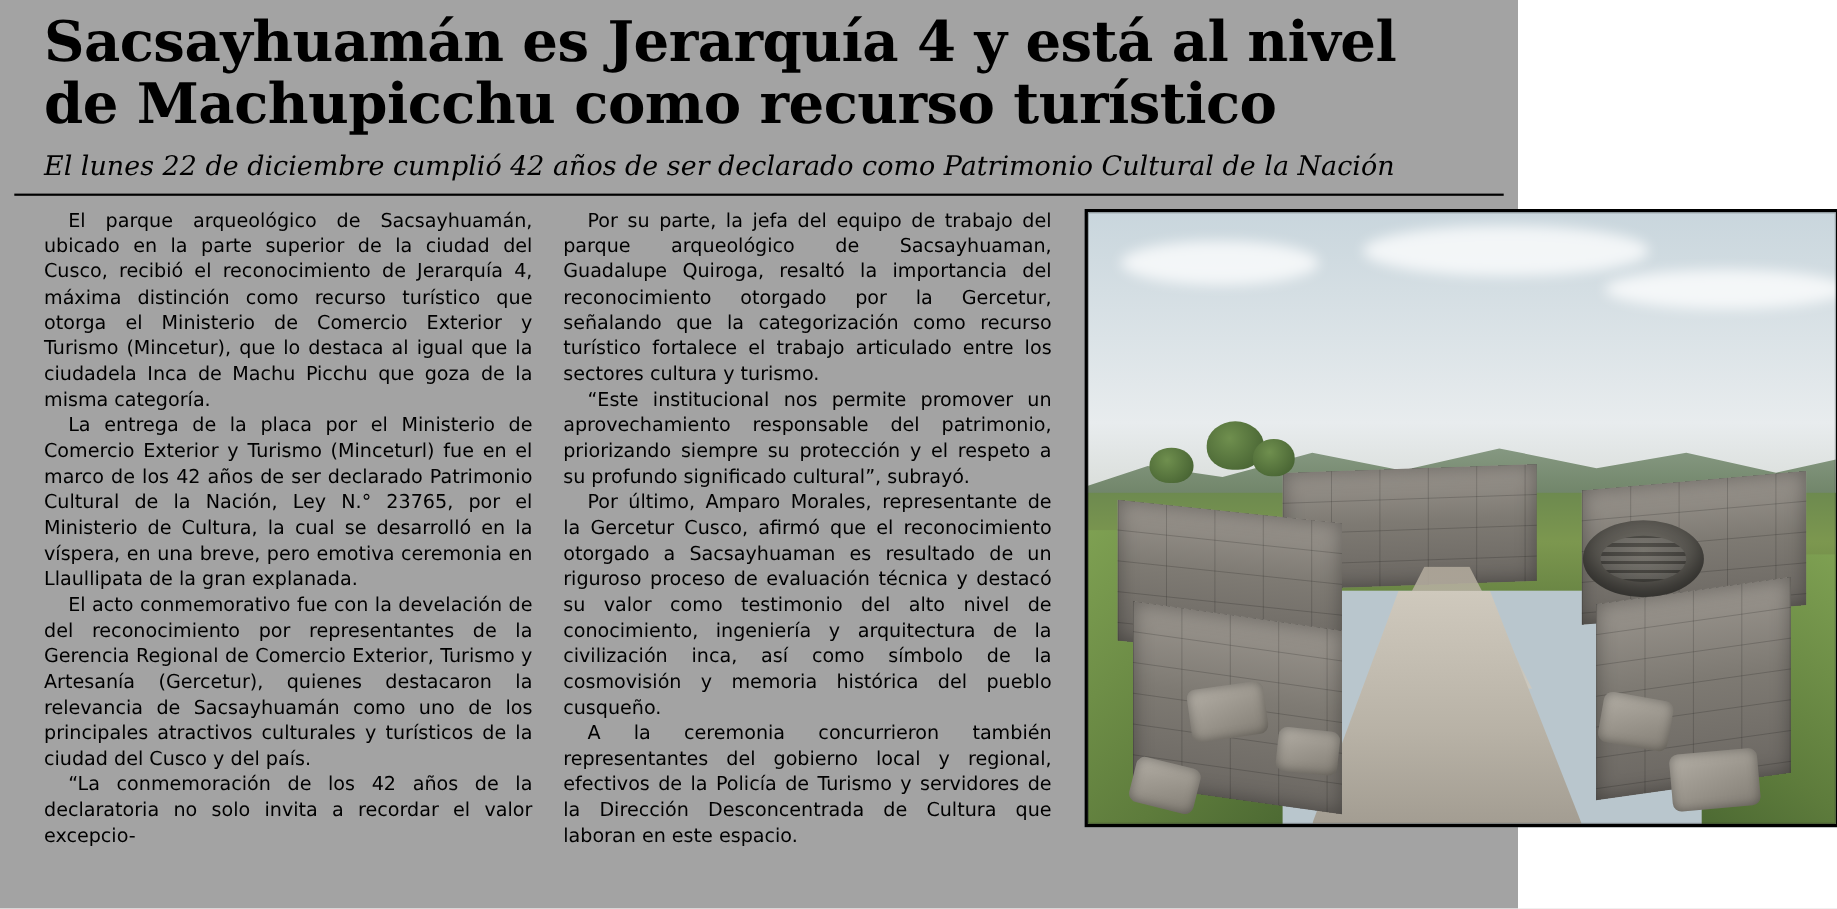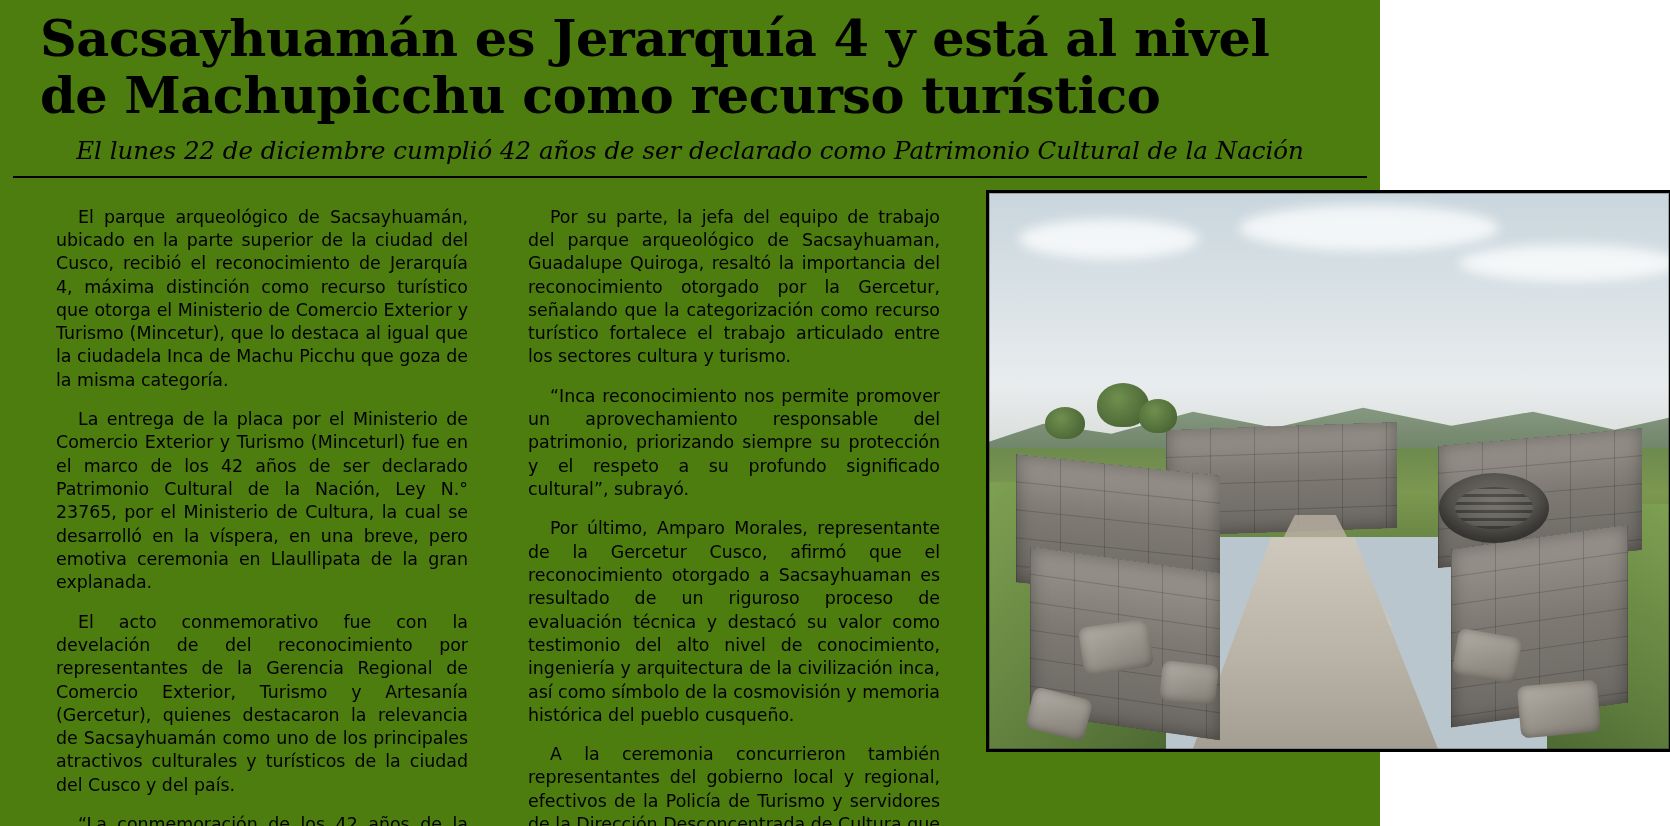--- a/index.html
+++ b/index.html
@@ -12,41 +12,40 @@
     width: 1670px;
     height: 826px;
     font-family: "DejaVu Sans", sans-serif;
     color: #000000;
     overflow: hidden;
   }
   .page {
     position: relative;
     width: 1380px;
     height: 826px;
-    background: #4d7c0f;
+    background: #a3a3a3;
   }
   .headline {
     font-family: "DejaVu Serif", serif;
     font-weight: bold;
     font-size: 51px;
     line-height: 1.12;
     letter-spacing: -0.5px;
     margin: 0;
     padding: 10px 40px 0 40px;
     color: #000;
   }
   .subhead {
     font-family: "DejaVu Serif", serif;
     font-style: italic;
     font-size: 24.5px;
     line-height: 1.2;
     margin: 12px 0 0 0;
     padding: 0 40px;
     color: #000;
-    text-align: center;
   }
   .rule {
     width: calc(100% - 26px);
     margin: 10px 13px 0 13px;
     height: 2px;
     background: #000;
   }
   .content {
     position: relative;
     display: flex;
@@ -59,21 +58,21 @@
     flex: 0 0 444px;
     font-size: 17.4px;
     line-height: 1.34;
     text-align: justify;
     hyphens: manual;
   }
   .col.second {
     margin-left: 28px;
   }
   .col p {
-    margin: 16px;
+    margin: 0;
     text-indent: 22px;
   }
   .col p.cont {
     text-indent: 0;
   }
   .photo-wrap {
     margin-left: 30px;
     flex: 0 0 686px;
     width: 686px;
     padding-top: 0px;
@@ -211,21 +210,21 @@
 
     <div class="col">
       <p>El parque arqueológico de Sacsayhuamán, ubicado en la parte superior de la ciudad del Cusco, recibió el reconocimiento de Jerarquía 4, máxima distinción como recurso turístico que otorga el Ministerio de Comercio Exterior y Turismo (Mincetur), que lo destaca al igual que la ciudadela Inca de Machu Picchu que goza de la misma categoría.</p>
       <p>La entrega de la placa por el Ministerio de Comercio Exterior y Turismo (Minceturl) fue en el marco de los 42 años de ser declarado Patrimonio Cultural de la Nación, Ley N.° 23765, por el Ministerio de Cultura, la cual se desarrolló en la víspera, en una breve, pero emotiva ceremonia en Llaullipata de la gran explanada.</p>
       <p>El acto conmemorativo fue con la develación de del reconocimiento por representantes de la Gerencia Regional de Comercio Exterior, Turismo y Artesanía (Gercetur), quienes destacaron la relevancia de Sacsayhuamán como uno de los principales atractivos culturales y turísticos de la ciudad del Cusco y del país.</p>
       <p>“La conmemoración de los 42 años de la declaratoria no solo invita a recordar el valor excepcio-</p>
     </div>
 
     <div class="col second">
       <p>Por su parte, la jefa del equipo de trabajo del parque arqueológico de Sacsayhuaman, Guadalupe Quiroga, resaltó la importancia del reconocimiento otorgado por la Gercetur, señalando que la categorización como recurso turístico fortalece el trabajo articulado entre los sectores cultura y turismo.</p>
-      <p>“Inca reconocimiento nos permite promover un aprovechamiento responsable del patrimonio, priorizando siempre su protección y el respeto a su profundo significado cultural”, subrayó.</p>
+      <p>“Este institucional nos permite promover un aprovechamiento responsable del patrimonio, priorizando siempre su protección y el respeto a su profundo significado cultural”, subrayó.</p>
       <p>Por último, Amparo Morales, representante de la Gercetur Cusco, afirmó que el reconocimiento otorgado a Sacsayhuaman es resultado de un riguroso proceso de evaluación técnica y destacó su valor como testimonio del alto nivel de conocimiento, ingeniería y arquitectura de la civilización inca, así como símbolo de la cosmovisión y memoria histórica del pueblo cusqueño.</p>
       <p>A la ceremonia concurrieron también representantes del gobierno local y regional, efectivos de la Policía de Turismo y servidores de la Dirección Desconcentrada de Cultura que laboran en este espacio.</p>
     </div>
 
     <div class="photo-wrap">
       <div class="photo">
         <div class="sky"></div>
         <div class="cloud c1"></div>
         <div class="cloud c2"></div>
         <div class="cloud c3"></div>

